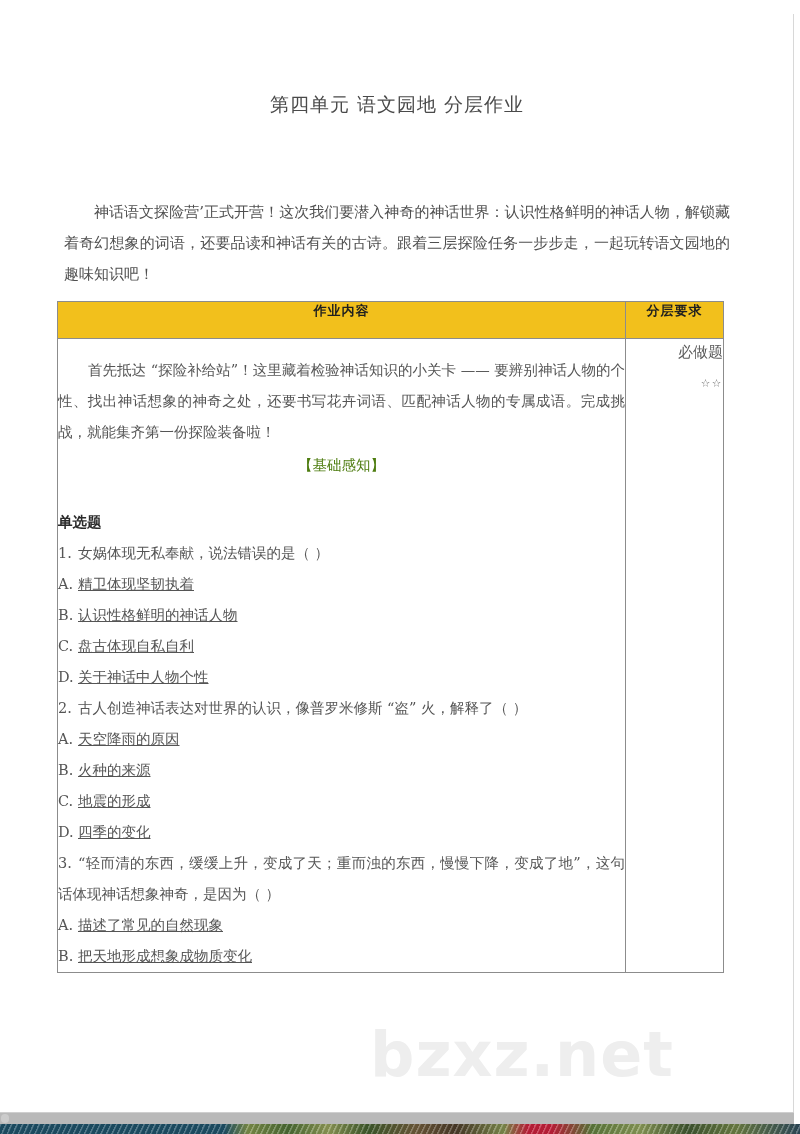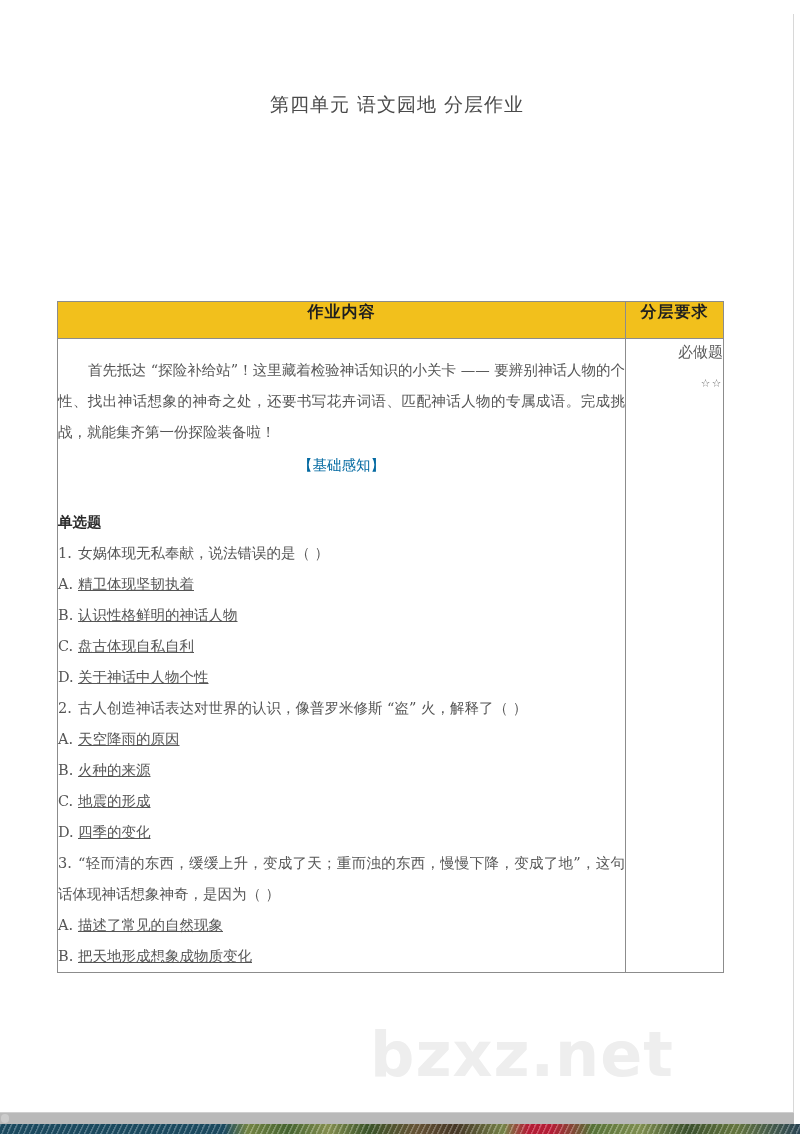--- a/index.html
+++ b/index.html
@@ -70,21 +70,21 @@
     padding: 0;
   }
   .col-content { width: 568px; }
   .col-level   { width: 98px;  }
 
   .head-cell {
     background: #F2C01C;
     height: 36px;
     text-align: center;
     vertical-align: middle;
-    font-size: 16px;
+    font-size: 13px;
     font-weight: bold;
     color: #1f1f1f;
     font-family: Liberation Serif, serif;
     letter-spacing: 1px;
   }
 
   .content-cell {
     padding: 12px 14px 16px 14px;
     font-size: 14.5px;
     line-height: 31px;
@@ -105,21 +105,21 @@
   }
 
   .cell-para {
     text-indent: 30px;
     text-align: justify;
     margin: 16px 0 2px 0;
   }
   .section-tag {
     text-align: center;
     margin: 2px 0 0 0;
-    color: #0369a1;
+    color: #4d7c0f;
   }
   .spacer-line { height: 20px; }
 
   .q-group-title {
     font-weight: bold;
     color: #2b2b2b;
     margin: 6px 0 0 0;
     font-family: Liberation Serif, serif;
     font-size: 14.5px;
   }
@@ -208,20 +208,21 @@
     background: #ffffff;
   }
 </style>
 </head>
 <body>
 
 <div class="page-sheet">
 
   <div class="doc-title">第四单元  语文园地 分层作业</div>
 
+  <div class="intro">神话语文探险营’正式开营！这次我们要潜入神奇的神话世界：认识性格鲜明的神话人物，解锁藏着奇幻想象的词语，还要品读和神话有关的古诗。跟着三层探险任务一步步走，一起玩转语文园地的趣味知识吧！</div>
 
   <table class="work-table">
     <colgroup>
       <col class="col-content">
       <col class="col-level">
     </colgroup>
     <thead>
       <tr>
         <th class="head-cell">作业内容</th>
         <th class="head-cell">分层要求</th>

